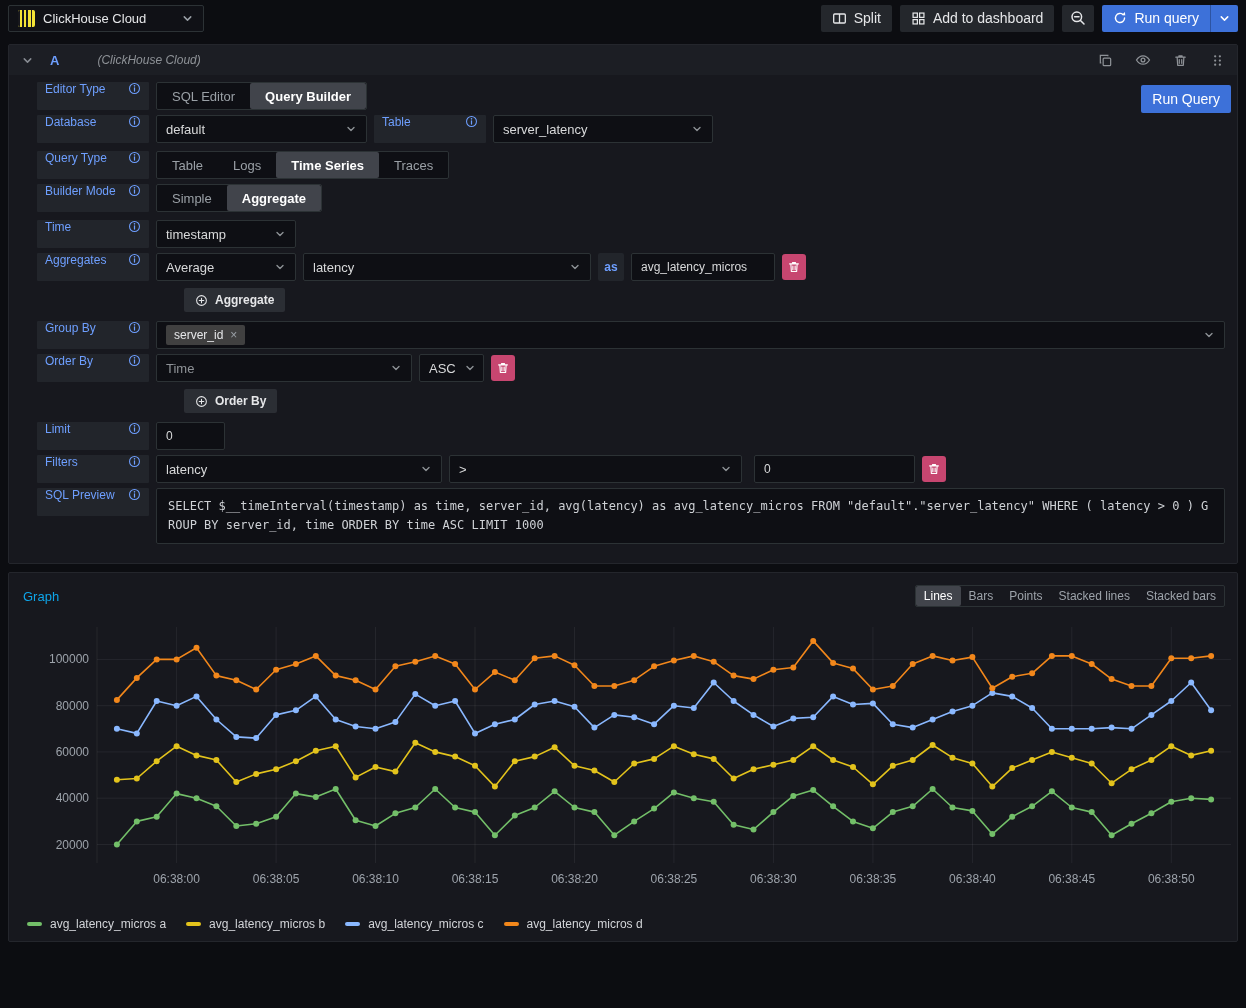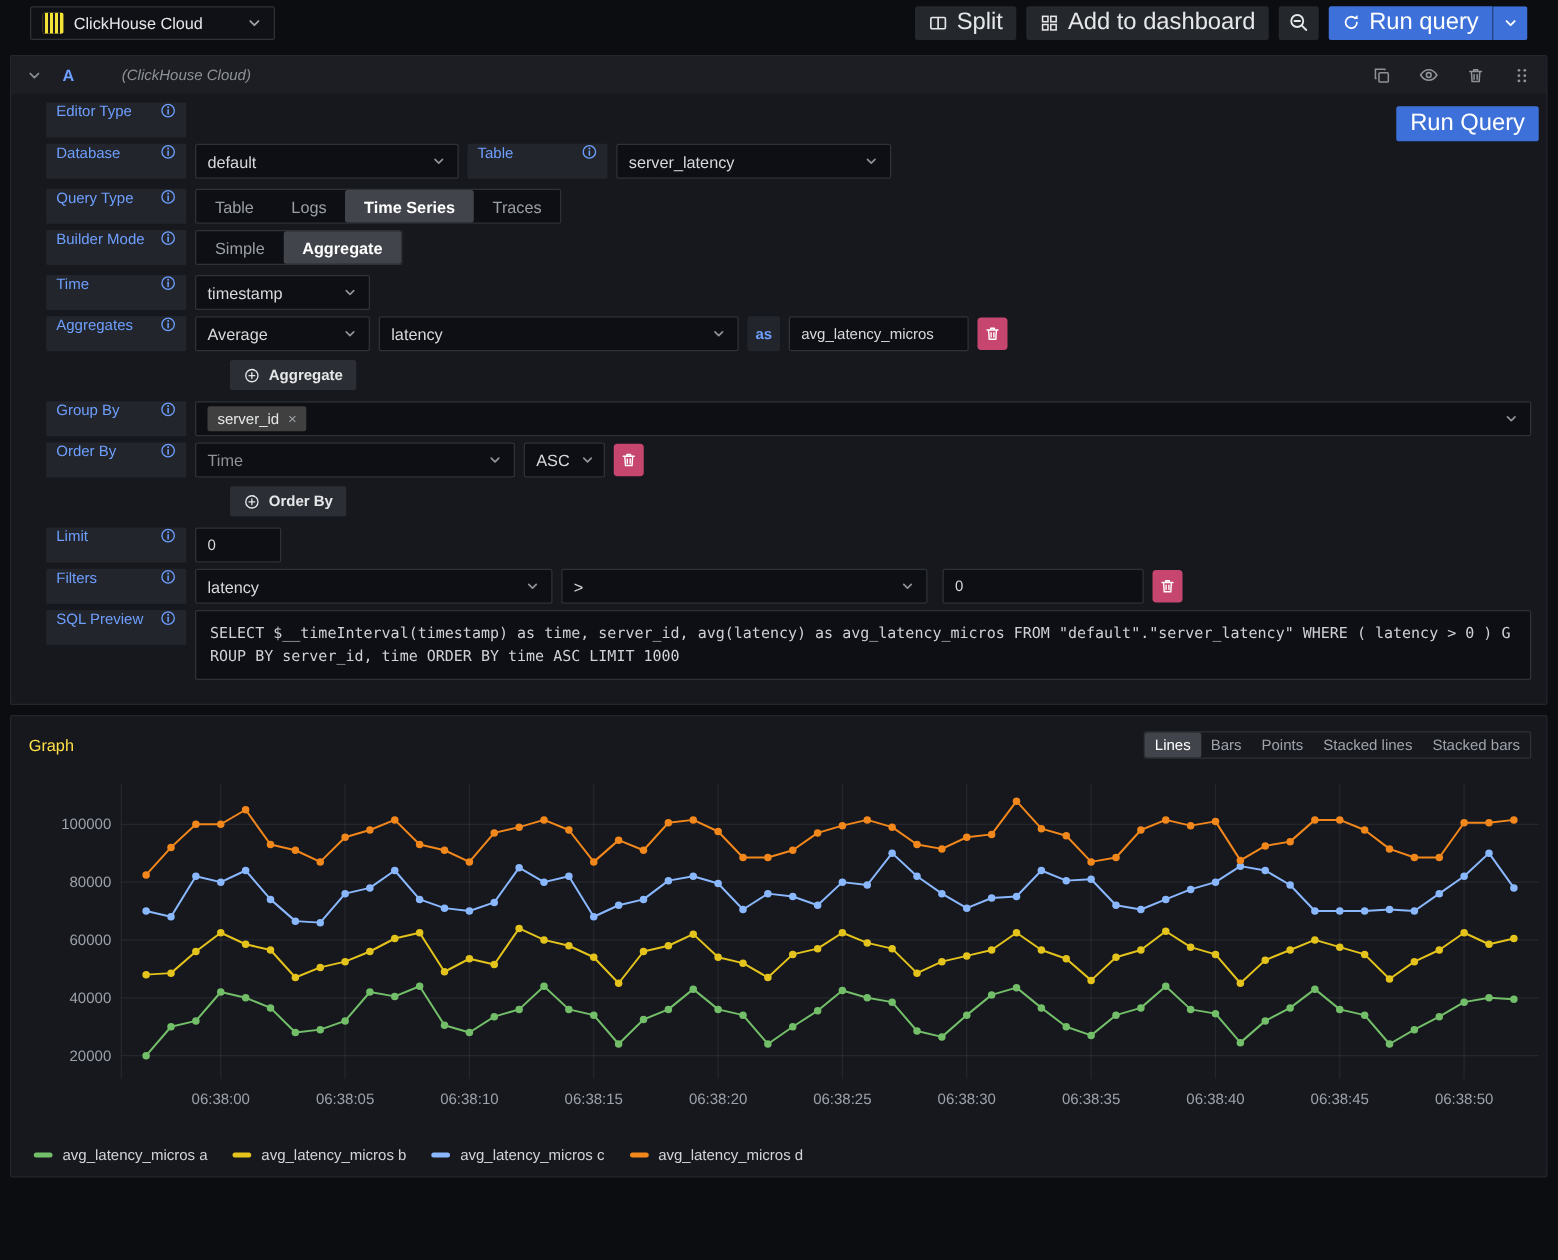--- a/index.html
+++ b/index.html
@@ -7,29 +7,29 @@
     --cell:#22252b; --input-bg:#0e0f14; --border:#2c3235; --text:#d8d9da;
     --muted:#9aa0a6; --blue-text:#6e9fff; --blue:#3d71d9; --red:#c74670;
     --seg-active:#41444b; --btn:#24272c;
   }
   *{box-sizing:border-box; margin:0; padding:0;}
   html,body{background:var(--bg); width:1246px; height:1008px; overflow:hidden;
     font-family:"Liberation Sans",sans-serif; color:var(--text); font-size:13px;}
   svg.ic{display:inline-block; vertical-align:middle; flex:none;}
 
   
-  .topbar{height:36px; display:flex; align-items:center; padding:0 24px; background:var(--bg);}
+  .topbar{height:36px; display:flex; align-items:center; padding:0 8px; background:var(--bg);}
   .ds-picker{display:flex; align-items:center; gap:8px; width:196px; height:27px;
     border:1px solid var(--border); border-radius:2px; padding:0 9px; cursor:pointer; background:#101116;}
   .ch-logo{width:17px; height:17px; border-radius:2px; background:#f3e335;
     background-image:repeating-linear-gradient(90deg,#17171c 0 2px,transparent 2px 4.2px); border-right:3px solid #f3e335;}
   .ds-picker .lbl{font-weight:500; color:#e6e7e9; flex:1;}
   .topbar-right{margin-left:auto; display:flex; align-items:center; gap:8px;}
   .btn{display:inline-flex; align-items:center; gap:7px; height:27px; padding:0 11px;
-    background:var(--btn); color:#e6e7e9; border:none; border-radius:2px; font-size:19px;
+    background:var(--btn); color:#e6e7e9; border:none; border-radius:2px; font-size:14px;
     font-weight:500; font-family:inherit; cursor:pointer; white-space:nowrap;}
   .btn.sq{padding:0 8px;}
   .btn.primary{background:var(--blue); color:#fff;}
   .time-group{display:flex; gap:1px;}
   .run-split{display:flex;}
   .run-split .caret-part{border-left:1px solid rgba(0,0,0,.25); padding:0 7px; border-radius:0 2px 2px 0;}
   .run-split .main-part{border-radius:2px 0 0 2px;}
   .dim{color:#9aa0a6;}
 
   
@@ -75,21 +75,21 @@
     padding:8px 11px; font-family:"DejaVu Sans Mono",monospace; font-size:12px; line-height:19px; color:#ced1d5;
     word-break:break-all; white-space:pre-wrap;}
   .run-inner{position:absolute; top:40px; right:6px; height:28px;}
 
   .qfooter{border-top:1px solid var(--panel-border); padding:10px 6px; display:flex; gap:15px;}
   .qfooter .btn{background:var(--btn);}
 
   
   .graph-panel{padding:8px 8px 6px 8px; height:370px;}
   .gheader{display:flex; align-items:center; justify-content:space-between; padding:4px 4px 6px 6px;}
-  .gtitle{font-size:13px; font-weight:500; color:#fde047;}
+  .gtitle{font-size:13px; font-weight:500; color:#0ea5e9;}
   .mode-tabs{display:inline-flex; align-items:center; border:1px solid var(--border); border-radius:2px; height:22px; background:var(--panel);}
   .mode-tabs .opt{padding:0 8px; font-size:12px; color:#9da3aa; cursor:pointer; display:flex; align-items:center; height:100%;}
   .mode-tabs .opt.active{background:var(--seg-active); color:#fff; border-radius:2px;}
   .chart-wrap{padding:4px 0 0 2px;}
   svg.chart{display:block;}
   svg.chart .grid{stroke:rgba(204,204,220,.08); stroke-width:1;}
   svg.chart .tick{fill:#9da3ab; font-size:12px; font-family:"Liberation Sans",sans-serif;}
   .legend{display:flex; align-items:center; gap:20px; padding:4px 0 0 10px;}
   .legend .item{display:flex; align-items:center; gap:8px; font-size:12px; color:#d2d4d8; cursor:pointer;}
   .legend .swatch{width:15px; height:4px; border-radius:2px;}
@@ -251,20 +251,24 @@
   <div class="rows">
 
     <div class="frow">
       <div class="label-cell">
         <span>Editor Type</span>
         <span class="info">
             <svg class="ic" width="13" height="13">
               <use href="#i-info"></use>
             </svg>
           </span>
+      </div>
+      <div class="seg">
+        <span class="opt">SQL Editor</span>
+        <span class="opt active">Query Builder</span>
       </div>
     </div>
 
     <div class="frow">
       <div class="label-cell">
         <span>Database</span>
         <span class="info">
             <svg class="ic" width="13" height="13">
               <use href="#i-info"></use>
             </svg>

